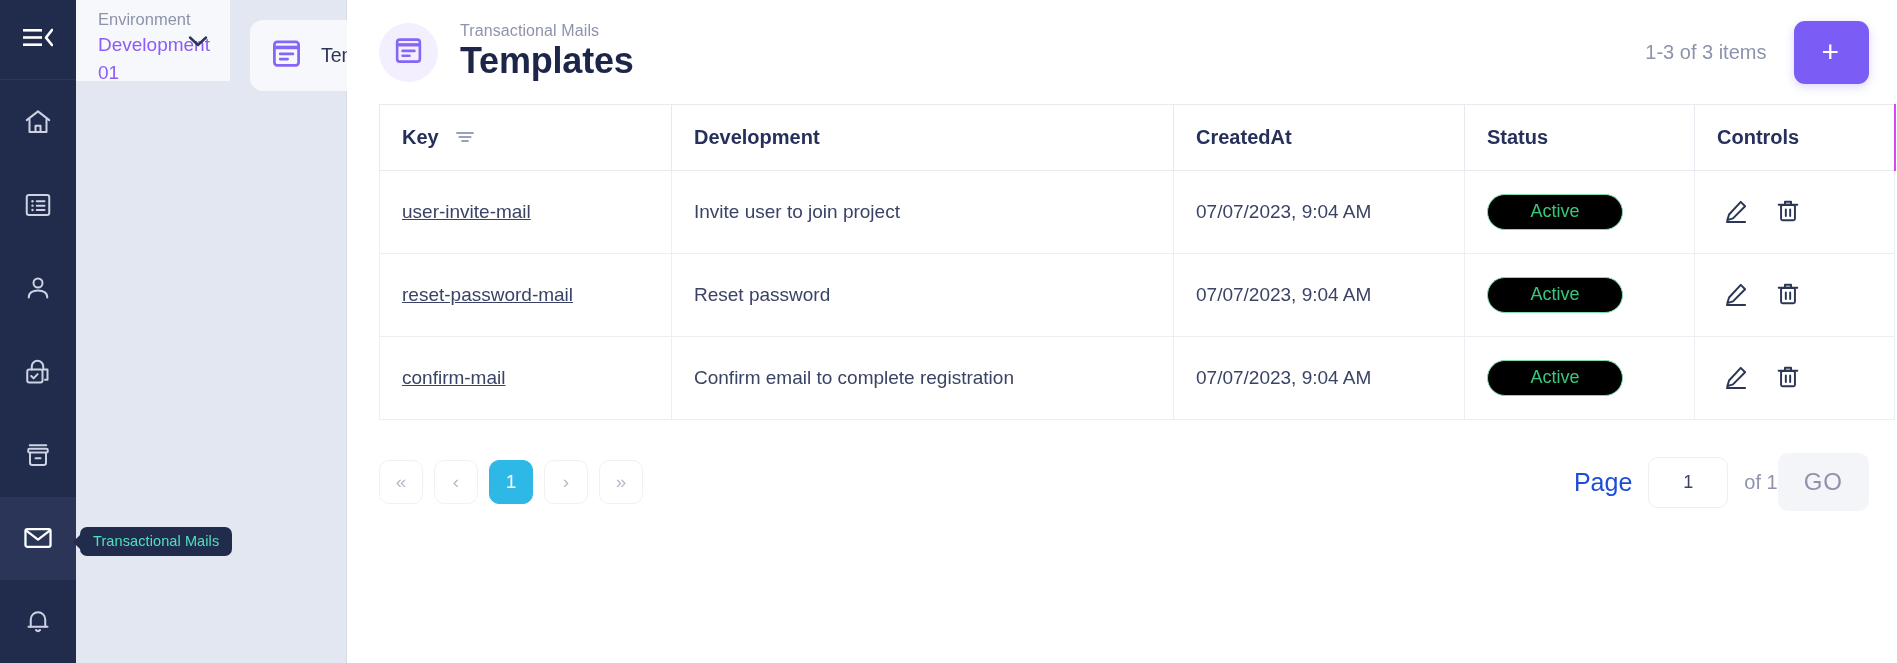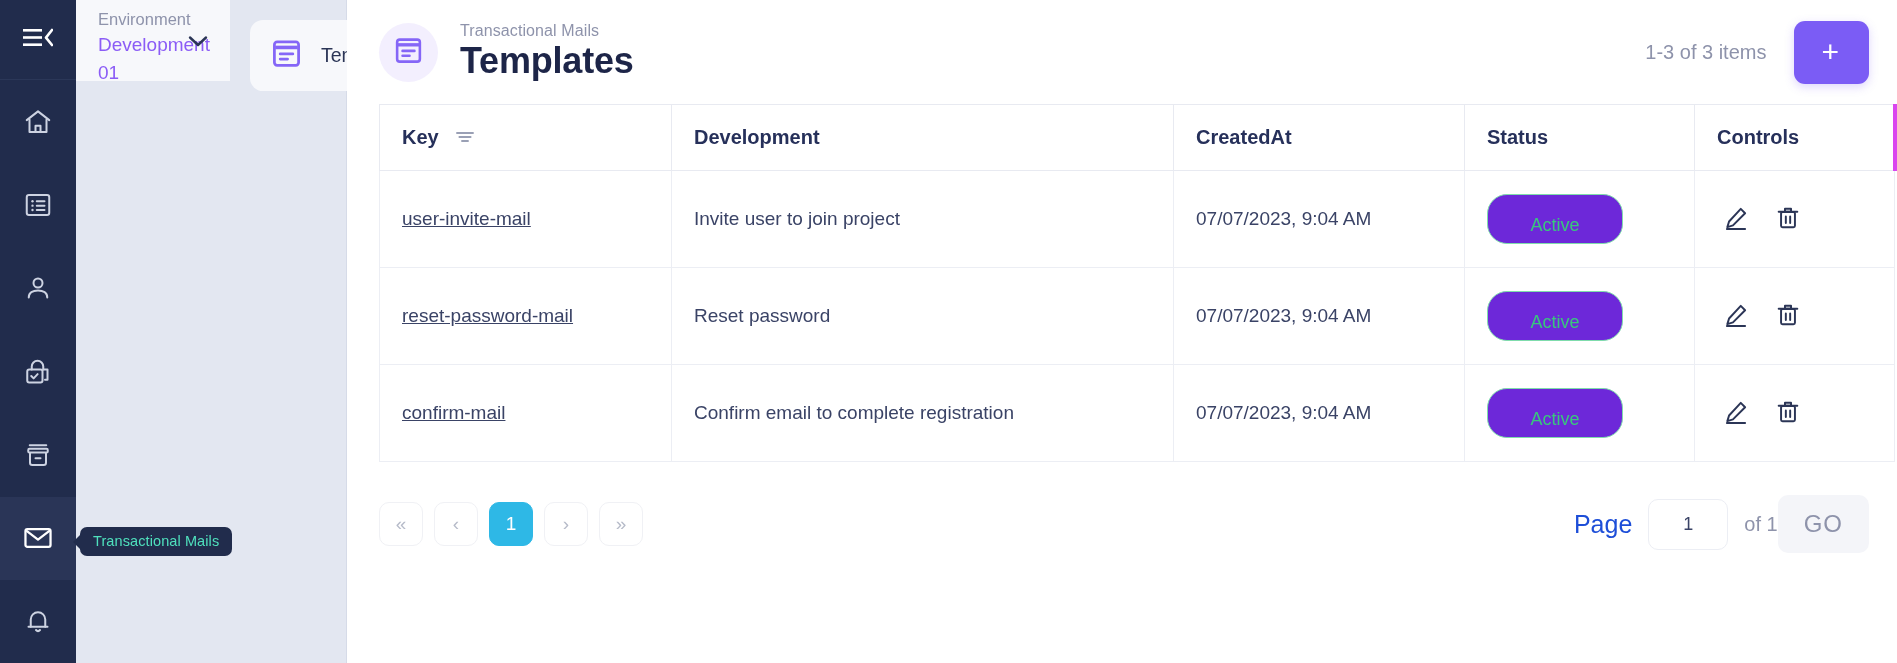--- a/index.html
+++ b/index.html
@@ -116,21 +116,21 @@
     text-align: left;
     font-size: 20px; font-weight: bold; color: #26305a;
     padding: 21px 0 21px 22px;
     background: #fff;
     border-bottom: 1px solid #e8eaf1;
     border-right: 1px solid #e8eaf1;
     border-top: 1px solid #e8eaf1;
     vertical-align: middle;
   }
   thead th:first-child { border-left: 1px solid #e8eaf1; border-top-left-radius: 10px; }
-  thead th:last-child { border-right: 4px solid #d946ef; border-top-right-radius: 10px; margin-top: 20px; }
+  thead th:last-child { border-right: 2px solid #d946ef; border-top-right-radius: 10px; margin-top: 20px; }
   .th-inner { display: flex; align-items: center; gap: 16px; }
 
   tbody td {
     font-size: 19px; color: #3a4366;
     padding: 23px 0 23px 22px;
     border-bottom: 1px solid #eceef4;
     border-right: 1px solid #eceef4;
     vertical-align: middle;
     white-space: nowrap; overflow: hidden; text-overflow: ellipsis;
   }
@@ -138,25 +138,25 @@
   tbody td:last-child { border-right: 1px solid #eceef4; }
 
   .col-key { width: 292px; }
   .col-desc { width: 502px; }
   .col-created { width: 291px; }
   .col-status { width: 230px; }
   .col-controls { width: 200px; }
 
   .badge {
     display: inline-block;
-    background: #6d28d9; color: #39c67d;
+    background: #000000; color: #39c67d;
     border: 1px solid #7fdcac;
     border-radius: 20px;
     font-size: 18px;
-    padding: 20px 0 7px 0;
+    padding: 6px 0 7px 0;
     width: 136px; text-align: center;
   }
   .controls { display: flex; align-items: center; gap: 26px; padding-left: 6px; }
   .ctrl-btn { background: none; border: none; padding: 0; cursor: pointer; display: flex; }
 
   
   .pager {
     display: flex; align-items: center;
     padding: 33px 28px 0 32px;
   }

